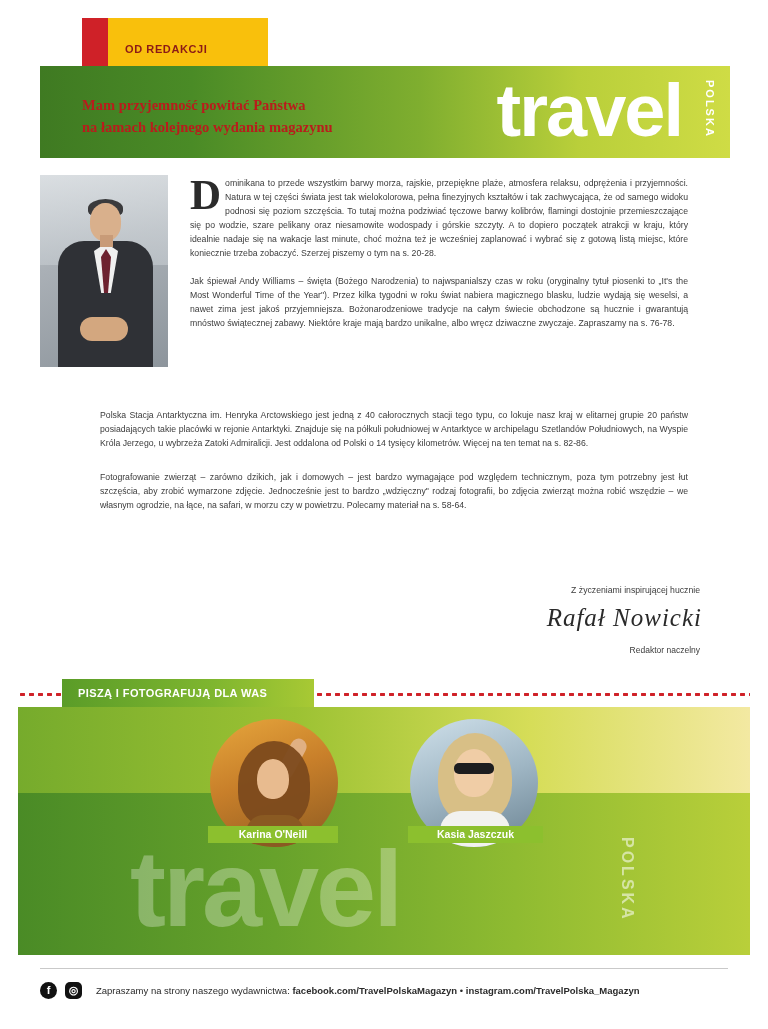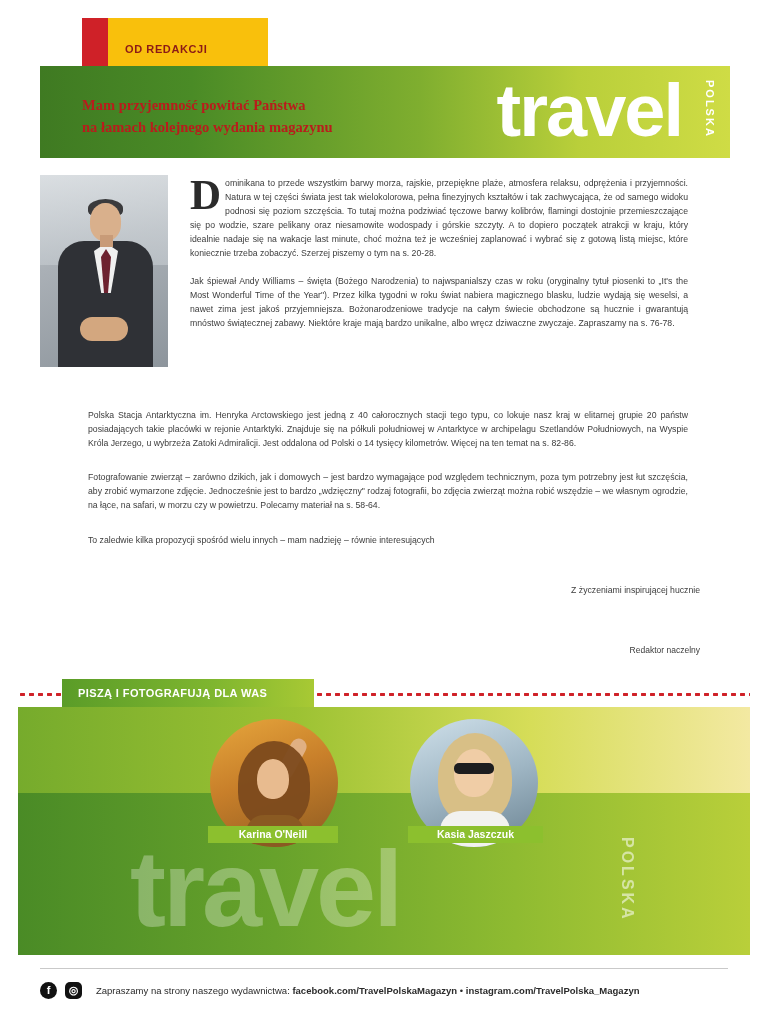--- a/index.html
+++ b/index.html
@@ -191,21 +191,21 @@
   .col-full {
     position: absolute;
     left: 88px;
     top: 408px;
     width: 600px;
     font-size: 8.7px;
     line-height: 1.62;
     color: #3b3b3b;
     text-align: justify;
   }
-  .col-full p { margin: 0 0 20px 0; }
+  .col-full p { margin: 0 0 20px 12px; }
 
   .closing {
     position: absolute;
     right: 68px;
     top: 585px;
     width: 280px;
     text-align: right;
     font-size: 8.7px;
     color: #3b3b3b;
   }
@@ -440,24 +440,24 @@
   <div class="col-right">
     <p class="dropcap-wrap">
       <span class="dropcap">D</span><span>ominikana to przede wszystkim barwy morza, rajskie, przepiękne plaże, atmosfera relaksu, odprężenia i przyjemności. Natura w tej części świata jest tak wielokolorowa, pełna finezyjnych kształtów i tak zachwycająca, że od samego widoku podnosi się poziom szczęścia. To tutaj można podziwiać tęczowe barwy kolibrów, flamingi dostojnie przemieszczające się po wodzie, szare pelikany oraz niesamowite wodospady i górskie szczyty. A to dopiero początek atrakcji w kraju, który idealnie nadaje się na wakacje last minute, choć można też je wcześniej zaplanować i wybrać się z gotową listą miejsc, które koniecznie trzeba zobaczyć. Szerzej piszemy o tym na s. 20-28.</span>
     </p>
     <p>Jak śpiewał Andy Williams – święta (Bożego Narodzenia) to najwspanialszy czas w roku (oryginalny tytuł piosenki to „It's the Most Wonderful Time of the Year"). Przez kilka tygodni w roku świat nabiera magicznego blasku, ludzie wydają się weselsi, a nawet zima jest jakoś przyjemniejsza. Bożonarodzeniowe tradycje na całym świecie obchodzone są hucznie i gwarantują mnóstwo świątecznej zabawy. Niektóre kraje mają bardzo unikalne, albo wręcz dziwaczne zwyczaje. Zapraszamy na s. 76-78.</p>
   </div>
 
   <div class="col-full">
     <p>Polska Stacja Antarktyczna im. Henryka Arctowskiego jest jedną z 40 całorocznych stacji tego typu, co lokuje nasz kraj w elitarnej grupie 20 państw posiadających takie placówki w rejonie Antarktyki. Znajduje się na półkuli południowej w Antarktyce w archipelagu Szetlandów Południowych, na Wyspie Króla Jerzego, u wybrzeża Zatoki Admiralicji. Jest oddalona od Polski o 14 tysięcy kilometrów. Więcej na ten temat na s. 82-86.</p>
     <p>Fotografowanie zwierząt – zarówno dzikich, jak i domowych – jest bardzo wymagające pod względem technicznym, poza tym potrzebny jest łut szczęścia, aby zrobić wymarzone zdjęcie. Jednocześnie jest to bardzo „wdzięczny" rodzaj fotografii, bo zdjęcia zwierząt można robić wszędzie – we własnym ogrodzie, na łące, na safari, w morzu czy w powietrzu. Polecamy materiał na s. 58-64.</p>
-    <p>To zaledwie kilka propozycji spośród wielu innych – mam nadzieję – równie interesujących</p>
   </div>
 
   <div class="closing">Z życzeniami inspirującej hucznie</div>
+  <div class="signature">Rafał   Nowicki</div>
   <div class="role">Redaktor naczelny</div>
 
   <div class="dotted-rule"></div>
   <div class="section-tag">
     <span>PISZĄ I FOTOGRAFUJĄ DLA WAS</span>
     <div class="notch"></div>
   </div>
 
   <div class="bottom-panel">
     <div class="bp-top"></div>

